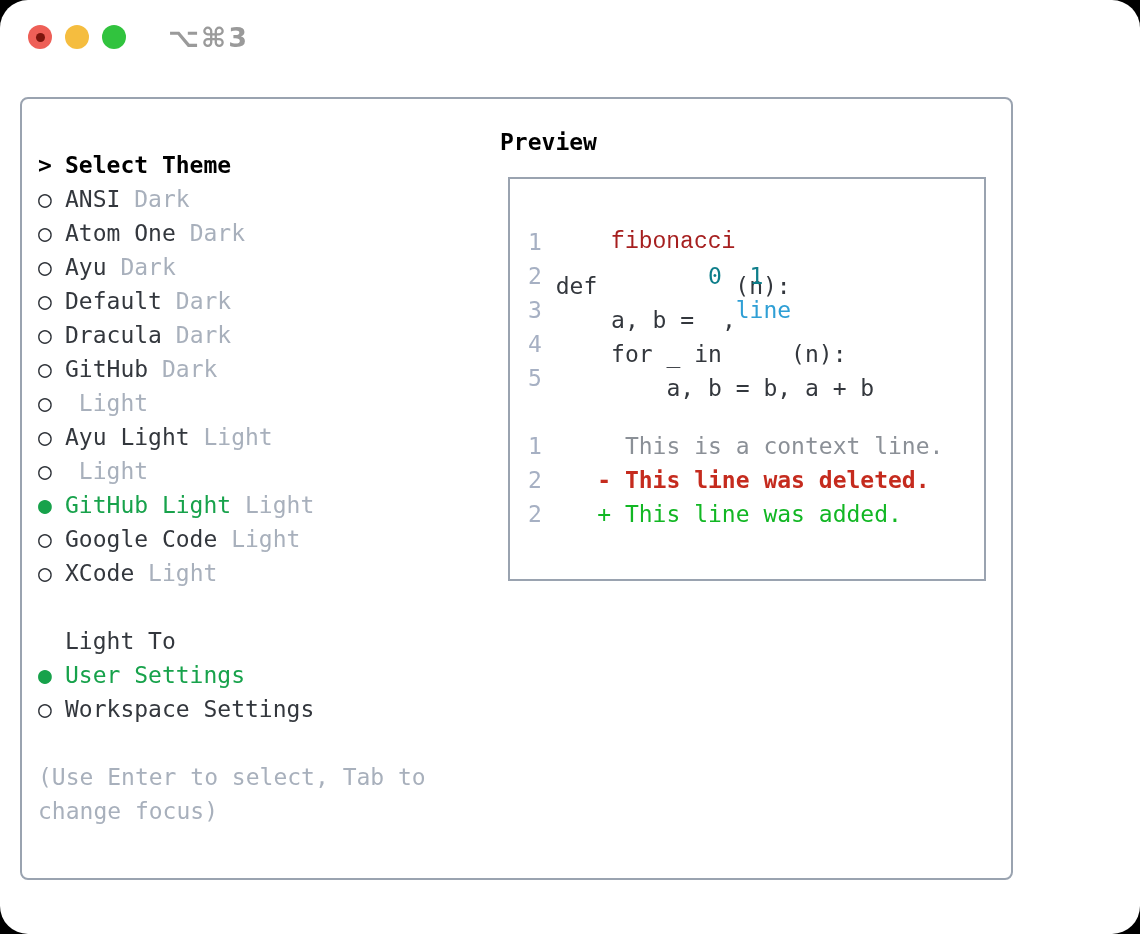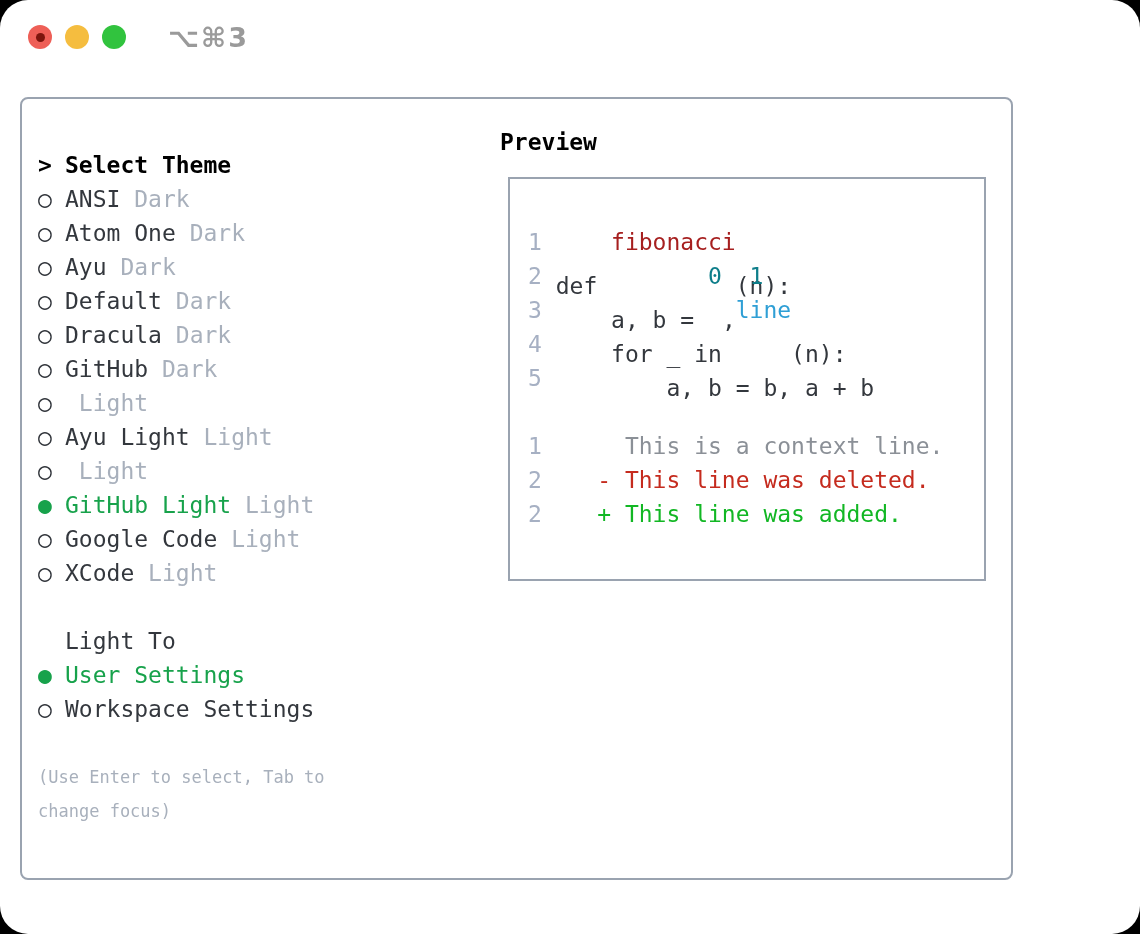--- a/index.html
+++ b/index.html
@@ -33,33 +33,33 @@
   .panel { position:absolute; left:20px; top:97px; width:993px; height:783px;
     border:2px solid var(--border_gray); border-radius:8px; display:flex; background:#fff; }
   .left-col { width:478px; flex:none; padding:49px 0 0 16px; }
   .right-col { padding-top:26px; }
   .row { display:flex; height:34px; line-height:34px; font-size:23px; color:var(--text_dark); white-space:pre; }
   .gutter { width:27px; flex:none; }
   .hdr, .cursor { font-weight:bold; color:#000; }
   .tag { color:var(--muted); margin-left:1ch; }
   .row.selected .label, .row.selected .gutter { color:var(--accent_green); }
   .apply-header { margin-top:34px; }
-  .hint { margin-top:34px; font-size:17px; line-height:34px; color:var(--muted); max-width:29ch; }
+  .hint { margin-top:34px; font-size:23px; line-height:34px; color:var(--muted); max-width:29ch; }
   
   .preview-box { margin-top:18px; margin-left:8px; width:478px; height:404px;
     border:2px solid var(--border_gray); padding:46px 0 0 18px; background:#fff; }
   .pline { display:flex; height:34px; line-height:34px; font-size:23px; white-space:pre; }
   .ln { width:2ch; flex:none; color:var(--line_number); }
   .diff-block { margin-top:34px; }
   .tok-code { color:var(--text_dark);margin-top:44px; }
-  .tok-fn   { color:var(--function_red); }
+  .tok-fn   { color:var(--function_red);font-family:Liberation Mono, monospace; }
   .tok-num  { color:var(--number_teal); }
   .tok-bi   { color:var(--builtin_blue); }
   .tok-ctx  { color:var(--context_gray); }
-  .tok-del  { color:var(--deleted_red); }
+  .tok-del  { color:var(--deleted_red);font-weight:bold; }
   .tok-add  { color:var(--added_green); }
 </style>
 </head>
 <body>
 
 <div class="window">
   <div class="titlebar">
     <span class="tl red">
         <span class="tl-dot"></span>
       </span>

